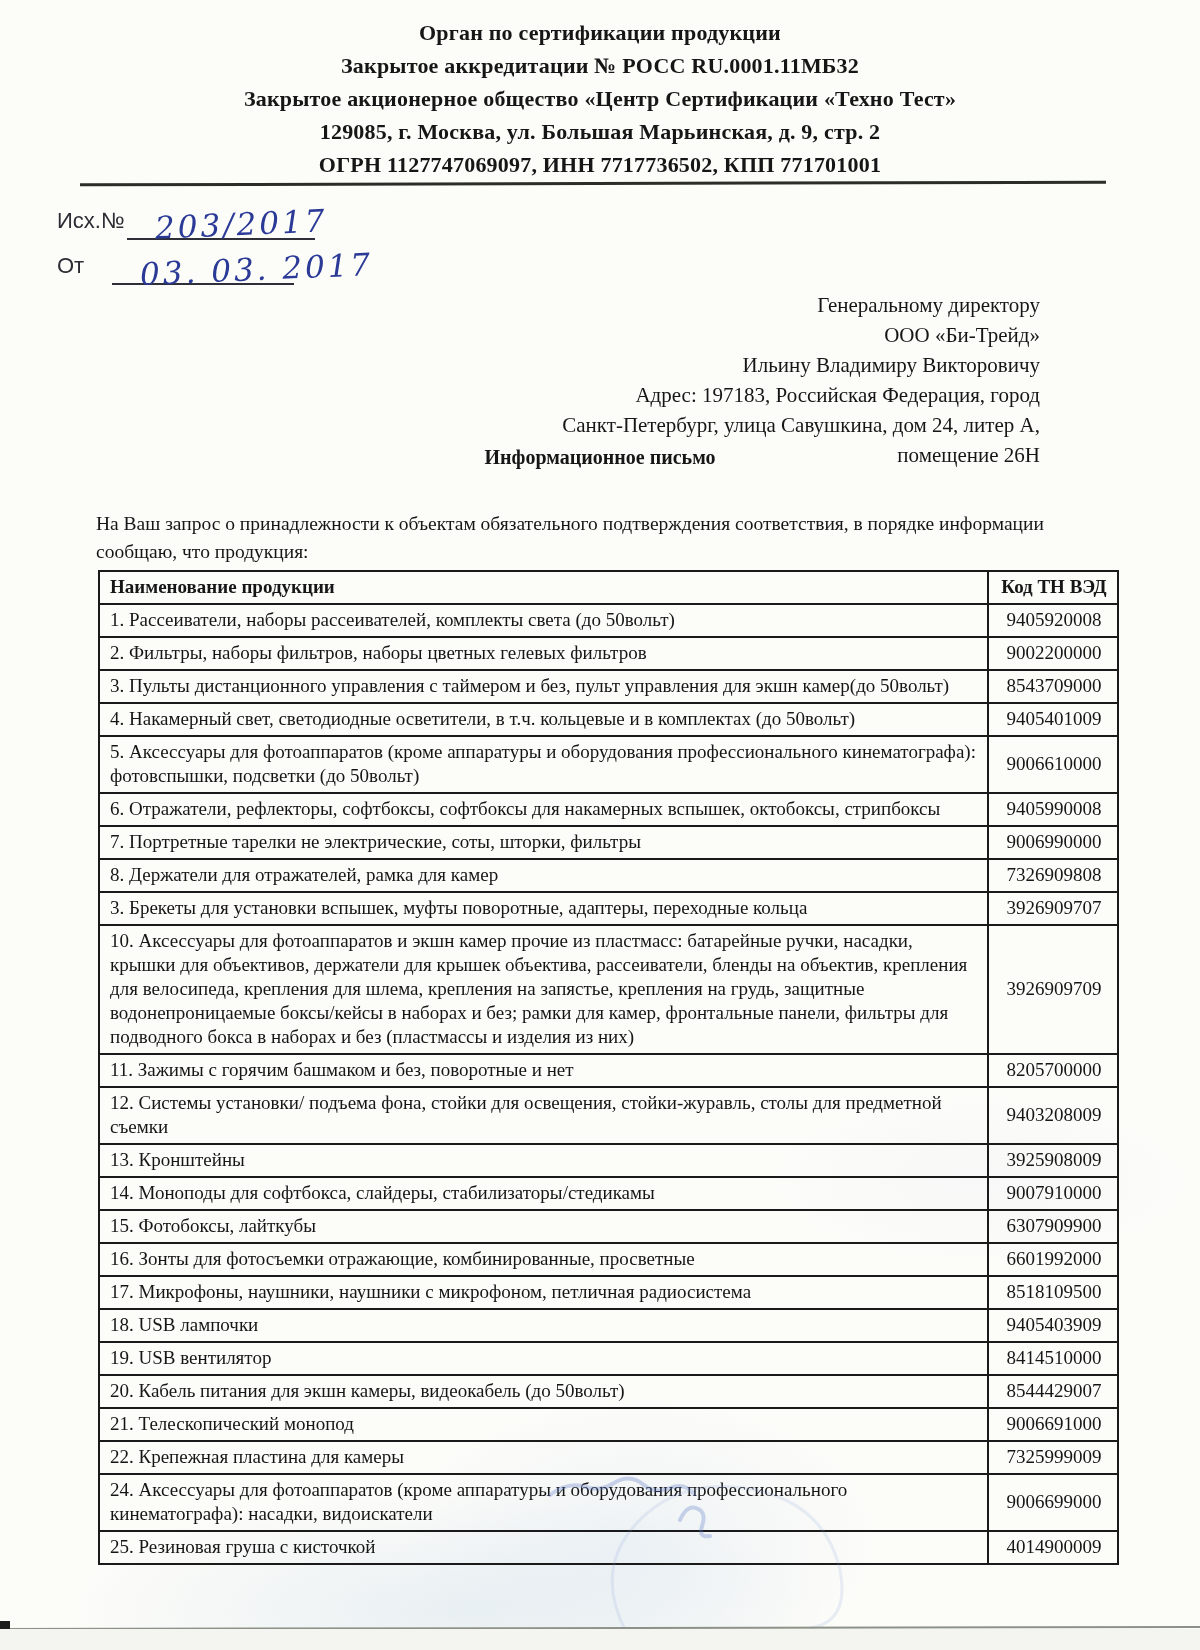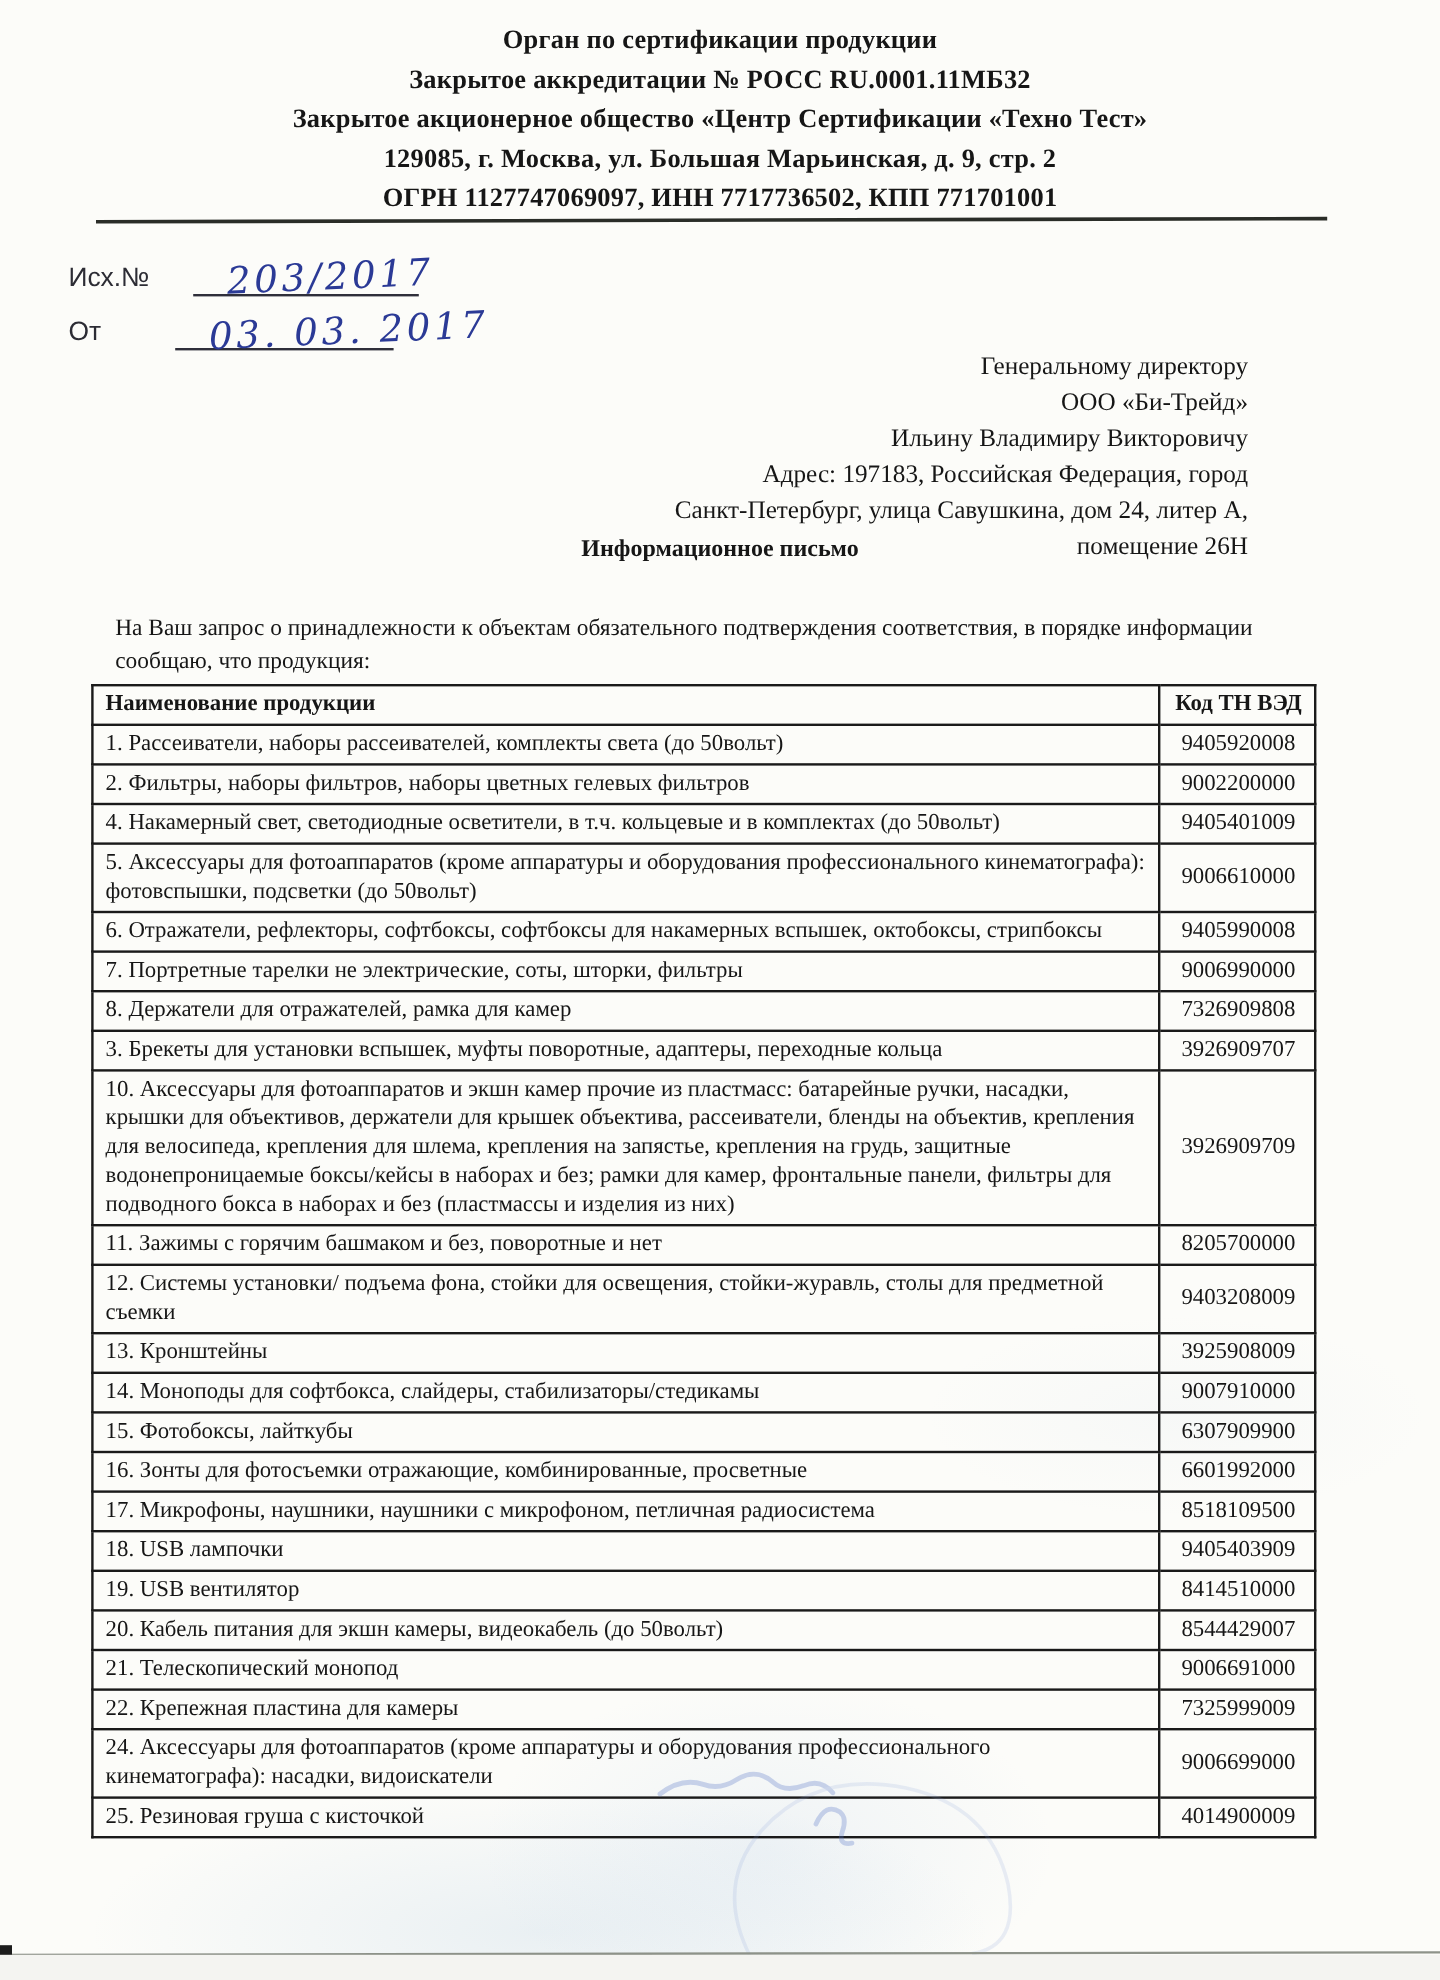--- a/index.html
+++ b/index.html
@@ -30,21 +30,21 @@
     line-height:33px;
     letter-spacing:0.2px;
   }
   .rule{
     position:absolute;top:182px;left:80px;width:1026px;height:3px;
     background:#2a2d28;
     transform:rotate(-0.15deg);
   }
   
   .outgoing{position:absolute;top:208px;left:57px;font-family:"Liberation Sans", sans-serif;}
-  .out-row{height:45px;display:flex;align-items:center;gap:34px;}
+  .out-row{height:45px;display:flex;align-items:flex-start;}
   .out-label{font-size:22px;color:#2c2c34;line-height:26px;}
   .u-line{
     display:inline-block;position:relative;
     border-bottom:2px solid #2f2f3a;
     height:30px;
   }
   .u1{width:188px;margin-left:2px;}
   .u2{width:182px;margin-left:28px;}
   .handwriting{
     position:absolute;left:28px;bottom:-4px;
@@ -68,21 +68,21 @@
     text-align:center;
     font-size:20px;font-weight:bold;
     margin:0;
   }
   .intro{
     position:absolute;top:510px;left:96px;width:962px;
     font-size:19.5px;line-height:28px;
     margin:0;
   }
   
-  .table-wrap{position:absolute;top:570px;left:76px;width:1019px;}
+  .table-wrap{position:absolute;top:570px;left:98px;width:1019px;}
   table.products{
     width:100%;
     border-collapse:collapse;
     table-layout:fixed;
     border:2px solid #1a1a1a;
   }
   table.products th, table.products td{
     border:2px solid #1a1a1a;
     font-size:19px;
     line-height:24px;
@@ -171,20 +171,24 @@
       <tbody>
           <tr>
             <td class="name-cell">1. Рассеиватели, наборы рассеивателей, комплекты света (до 50вольт)</td>
             <td class="code-cell">9405920008</td>
           </tr>
           <tr>
             <td class="name-cell">2. Фильтры, наборы фильтров, наборы цветных гелевых фильтров</td>
             <td class="code-cell">9002200000</td>
           </tr>
           <tr>
+            <td class="name-cell">3. Пульты дистанционного управления с таймером и без, пульт управления для экшн камер(до 50вольт)</td>
+            <td class="code-cell">8543709000</td>
+          </tr>
+          <tr>
             <td class="name-cell">4. Накамерный свет,  светодиодные осветители, в т.ч. кольцевые и в комплектах (до 50вольт)</td>
             <td class="code-cell">9405401009</td>
           </tr>
           <tr>
             <td class="name-cell">5. Аксессуары для фотоаппаратов (кроме аппаратуры и оборудования профессионального кинематографа): фотовспышки, подсветки  (до 50вольт)</td>
             <td class="code-cell">9006610000</td>
           </tr>
           <tr>
             <td class="name-cell">6. Отражатели, рефлекторы, софтбоксы, софтбоксы для накамерных вспышек, октобоксы, стрипбоксы</td>
             <td class="code-cell">9405990008</td>

